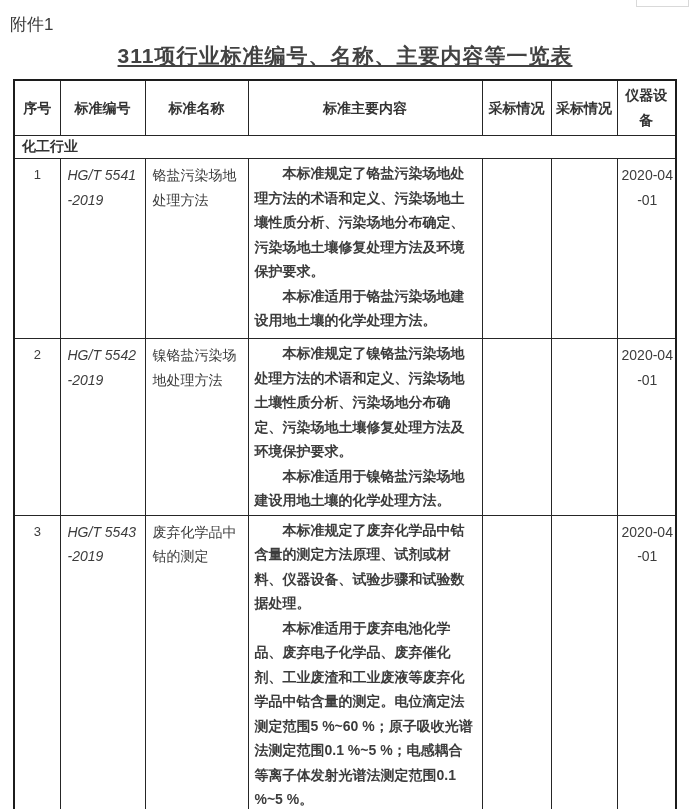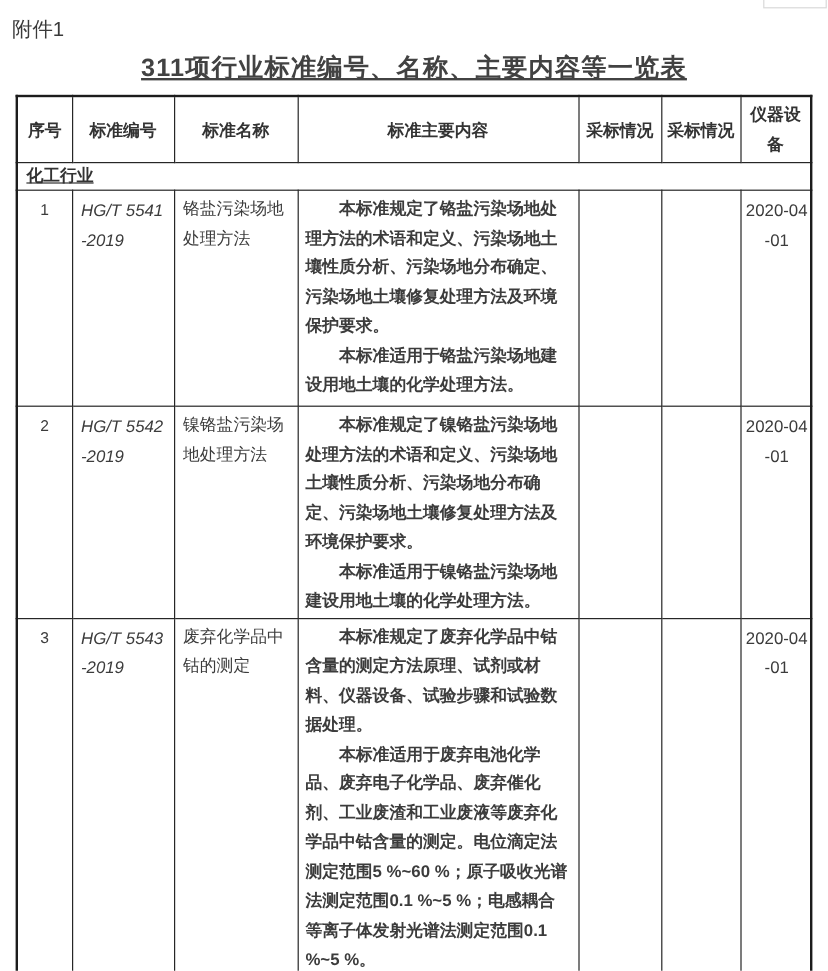--- a/index.html
+++ b/index.html
@@ -55,41 +55,39 @@
     line-height: 25px;
     padding: 2px 3px;
   }
   td { font-size: 14px; color: #3c3c3c; }
   td.section-cell {
     font-weight: 700;
     color: #333333;
     padding: 2px 7px;
     height: 22px;
     vertical-align: middle;
-    text-decoration: underline;
   }
   td.no-cell {
     text-align: center;
     vertical-align: top;
     padding-top: 8px;
     font-size: 13px;
   }
   td.code-cell {
     vertical-align: top;
     padding: 4px 5px 4px 7px;
     line-height: 24.5px;
     word-break: break-all;
     font-style: italic;
   }
   td.name-cell {
     vertical-align: top;
     padding: 4px 5px 4px 7px;
     line-height: 24.5px;
     word-break: break-all;
-    font-family: Liberation Serif, serif;
   }
   td.content-cell {
     vertical-align: top;
     padding: 2px 5px 2px 6px;
     line-height: 24.5px;
     font-weight: bold;
   }
   td.content-cell p { text-indent: 2em; }
   td.empty-cell { vertical-align: top; }
   td.date-cell {

